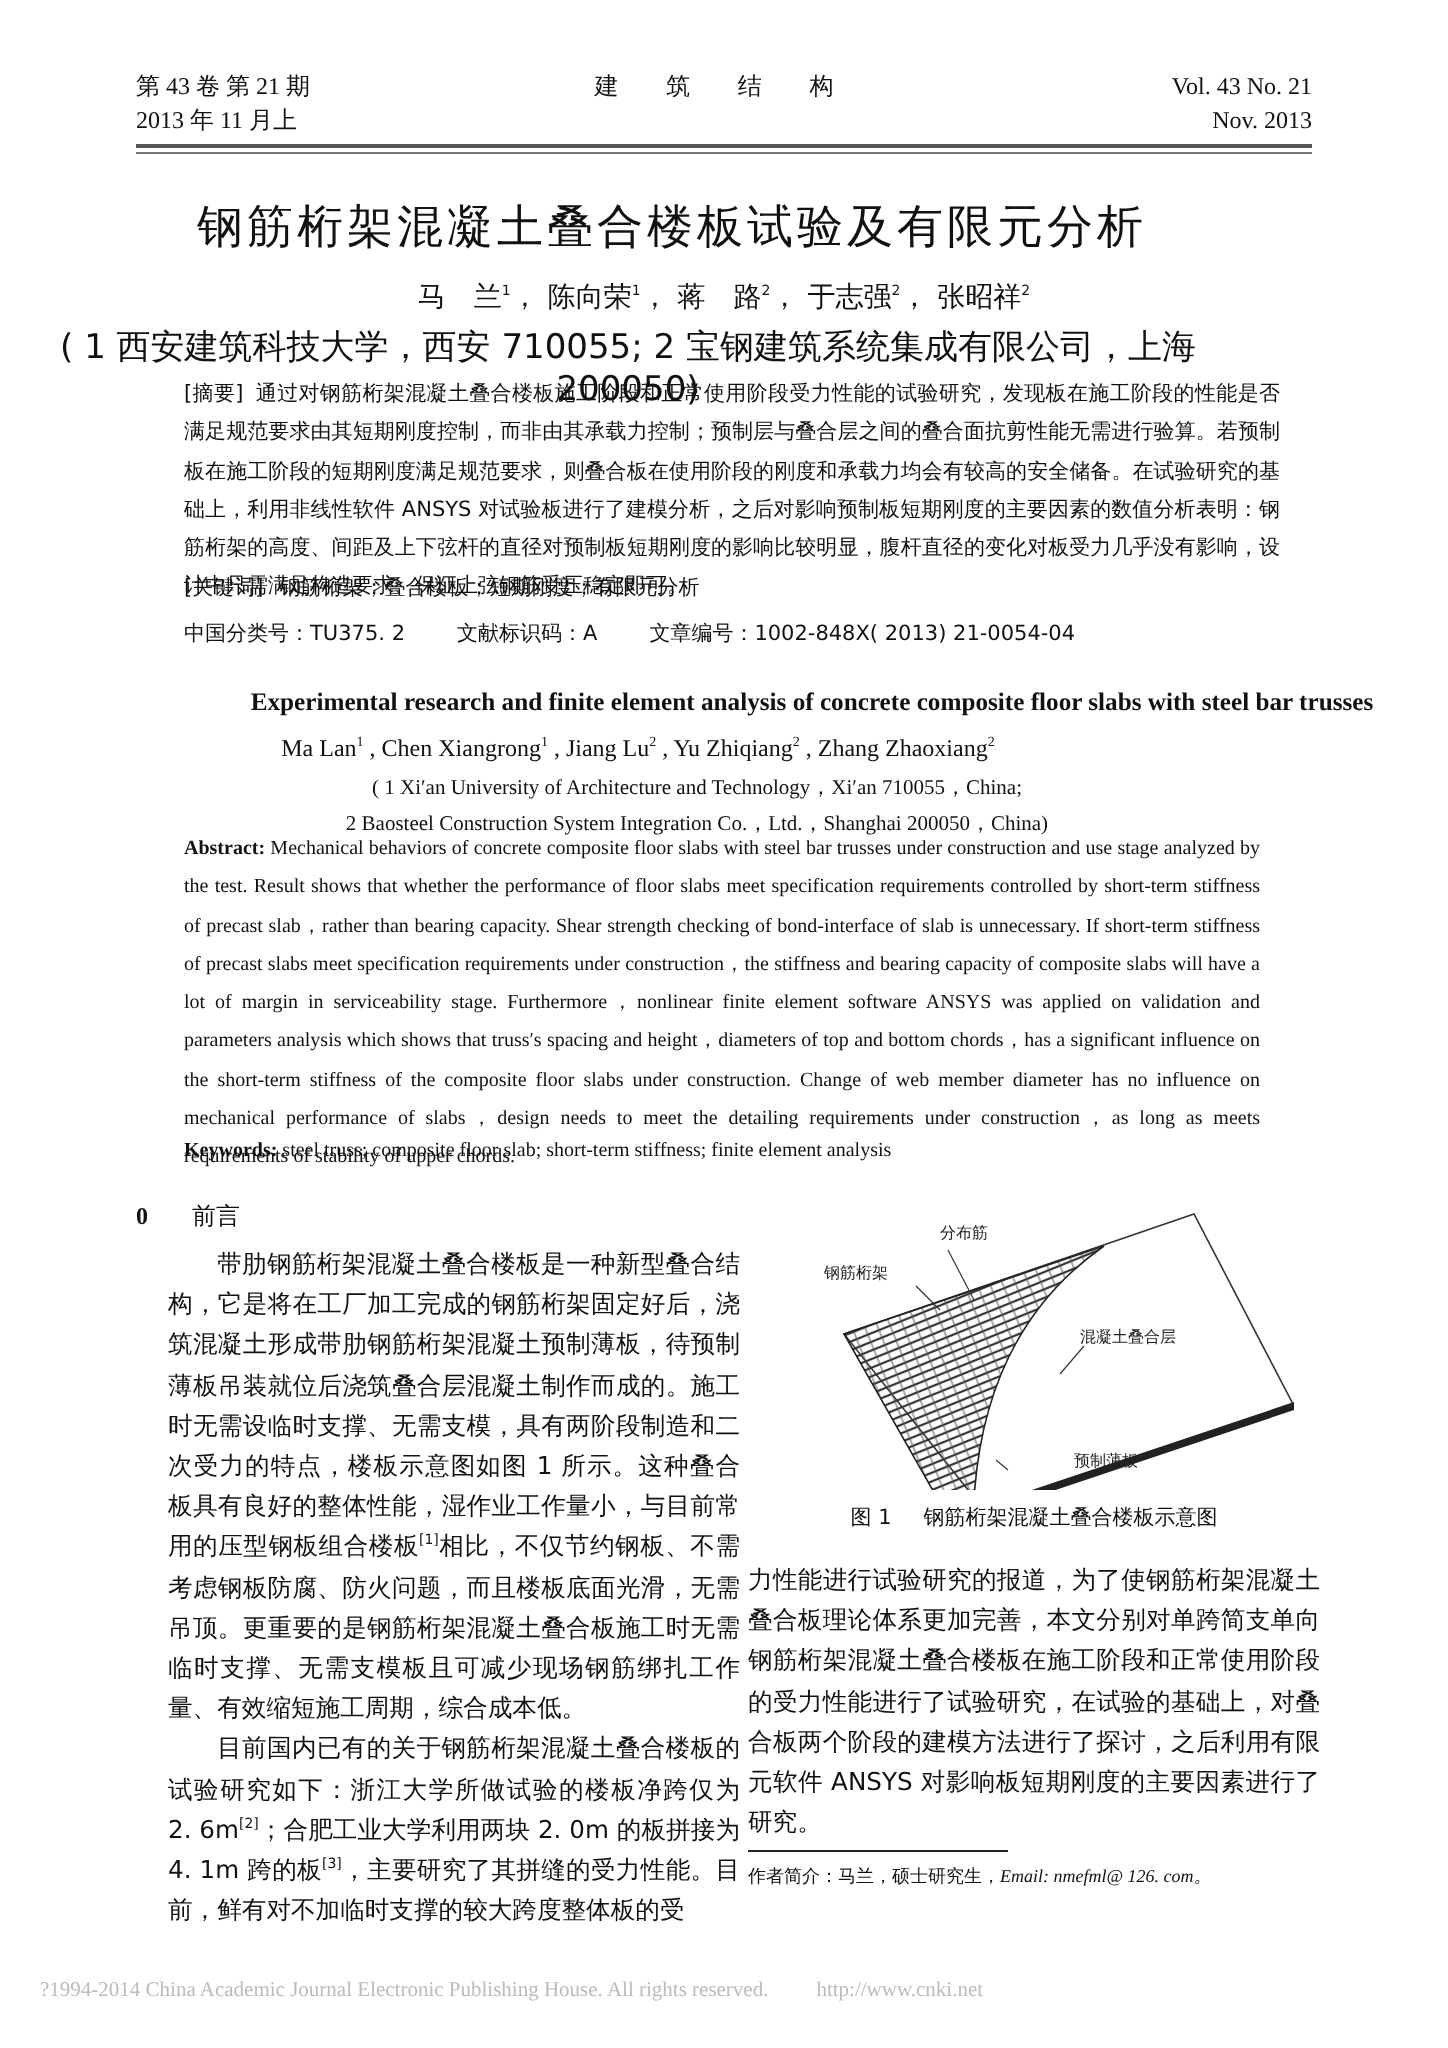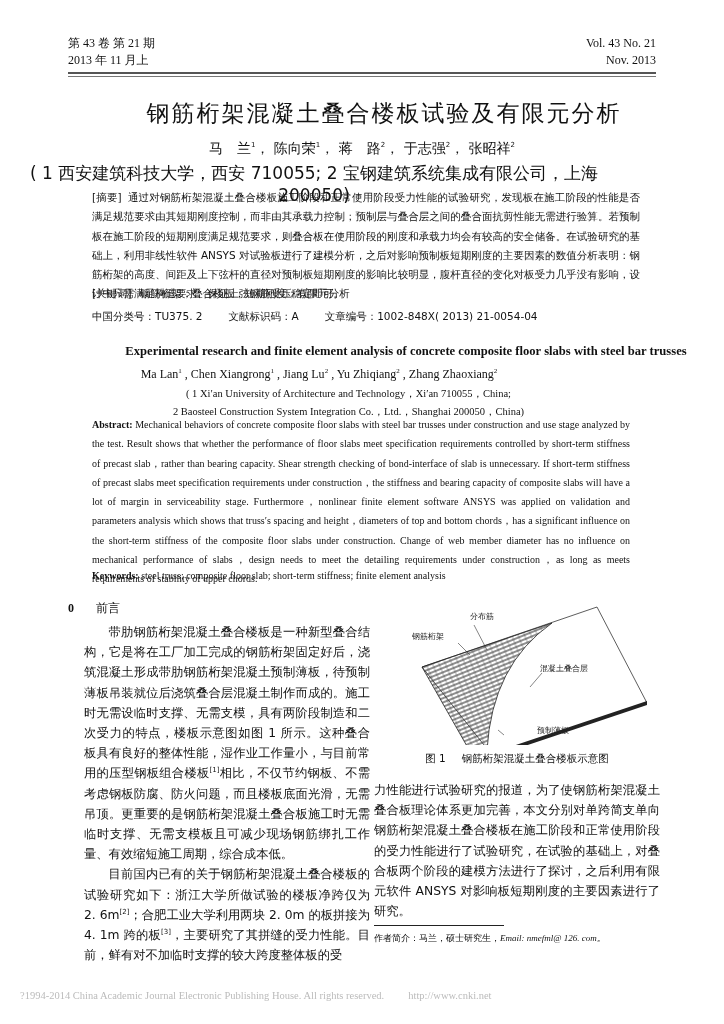--- a/index.html
+++ b/index.html
@@ -4,21 +4,21 @@
 <style>
   html, body { margin: 0; padding: 0; background: #ffffff; }
   body { width: 724px; height: 1024px; position: relative; overflow: hidden; color: #111; font-family: "DejaVu Serif", serif; }
   .hdr-left, .hdr-right, .hdr-center { position: absolute; top: 35px; font-size: 12px; line-height: 17px; font-family: "Liberation Serif", serif; }
   .hdr-left { left: 68px; }
   .hdr-center { left: 0; width: 724px; text-align: center; }
   .hdr-center .cn { letter-spacing: 10px; font-family: "DejaVu Sans", sans-serif; font-size: 12px; }
   .hdr-right { right: 68px; text-align: right; }
   .hdr-rule1 { position: absolute; left: 68px; width: 588px; top: 72px; height: 2px; background: #555; }
   .hdr-rule2 { position: absolute; left: 68px; width: 588px; top: 76px; height: 1px; background: #777; }
-  .title-cn { position: absolute; top: 98px; left: 0; width: 672px; text-align: center; font-family: "DejaVu Sans", sans-serif; font-size: 23px; letter-spacing: 2px; padding-left: 48px; }
+  .title-cn { position: absolute; top: 98px; left: 0; width: 672px; text-align: center; font-family: "DejaVu Sans", sans-serif; font-size: 23px; letter-spacing: 2px; }
   .authors-cn { position: absolute; top: 140px; left: 0; width: 724px; text-align: center; font-family: "DejaVu Sans", sans-serif; font-size: 14px; }
   .affil-cn { position: absolute; top: 162px; left: 0; width: 628px; text-align: center; font-family: "DejaVu Sans", sans-serif; font-size: 17px; }
   sup { font-size: 7px; vertical-align: super; line-height: 0; }
   .abs-cn { position: absolute; left: 92px; width: 548px; top: 188px; font-family: "DejaVu Sans", sans-serif; font-size: 10.5px; line-height: 19.3px; text-align: justify; }
   .abs-cn .lbl { margin-right: 6px; }
   .kw-cn { position: absolute; left: 92px; top: 287px; font-family: "DejaVu Sans", sans-serif; font-size: 10.5px; }
   .cls-cn { position: absolute; left: 92px; top: 310px; font-family: "DejaVu Sans", sans-serif; font-size: 10.5px; }
   .cls-cn span { margin-right: 26px; }
   .title-en { position: absolute; top: 344px; left: 0; width: 724px; text-align: center; font-family: "Liberation Serif", serif; font-weight: bold; font-size: 12.6px; padding-left: 44px; }
   .authors-en { position: absolute; top: 367px; left: 0; width: 638px; text-align: center; font-family: "Liberation Serif", serif; font-size: 12px; }
@@ -43,20 +43,21 @@
   .lbl-fig { position: absolute; font-family: "DejaVu Sans", sans-serif; font-size: 8px; color: #222; }
 </style>
 </head>
 <body>
 
 <div class="hdr-left">
   <div>第 43 卷 第 21 期</div>
   <div>2013 年 11 月上</div>
 </div>
 <div class="hdr-center">
+  <div class="cn">建 筑 结 构</div>
 </div>
 <div class="hdr-right">
   <div>Vol. 43 No. 21</div>
   <div>Nov.  2013</div>
 </div>
 <div class="hdr-rule1"></div>
 <div class="hdr-rule2"></div>
 
 <div class="title-cn">钢筋桁架混凝土叠合楼板试验及有限元分析</div>
 <div class="authors-cn">

